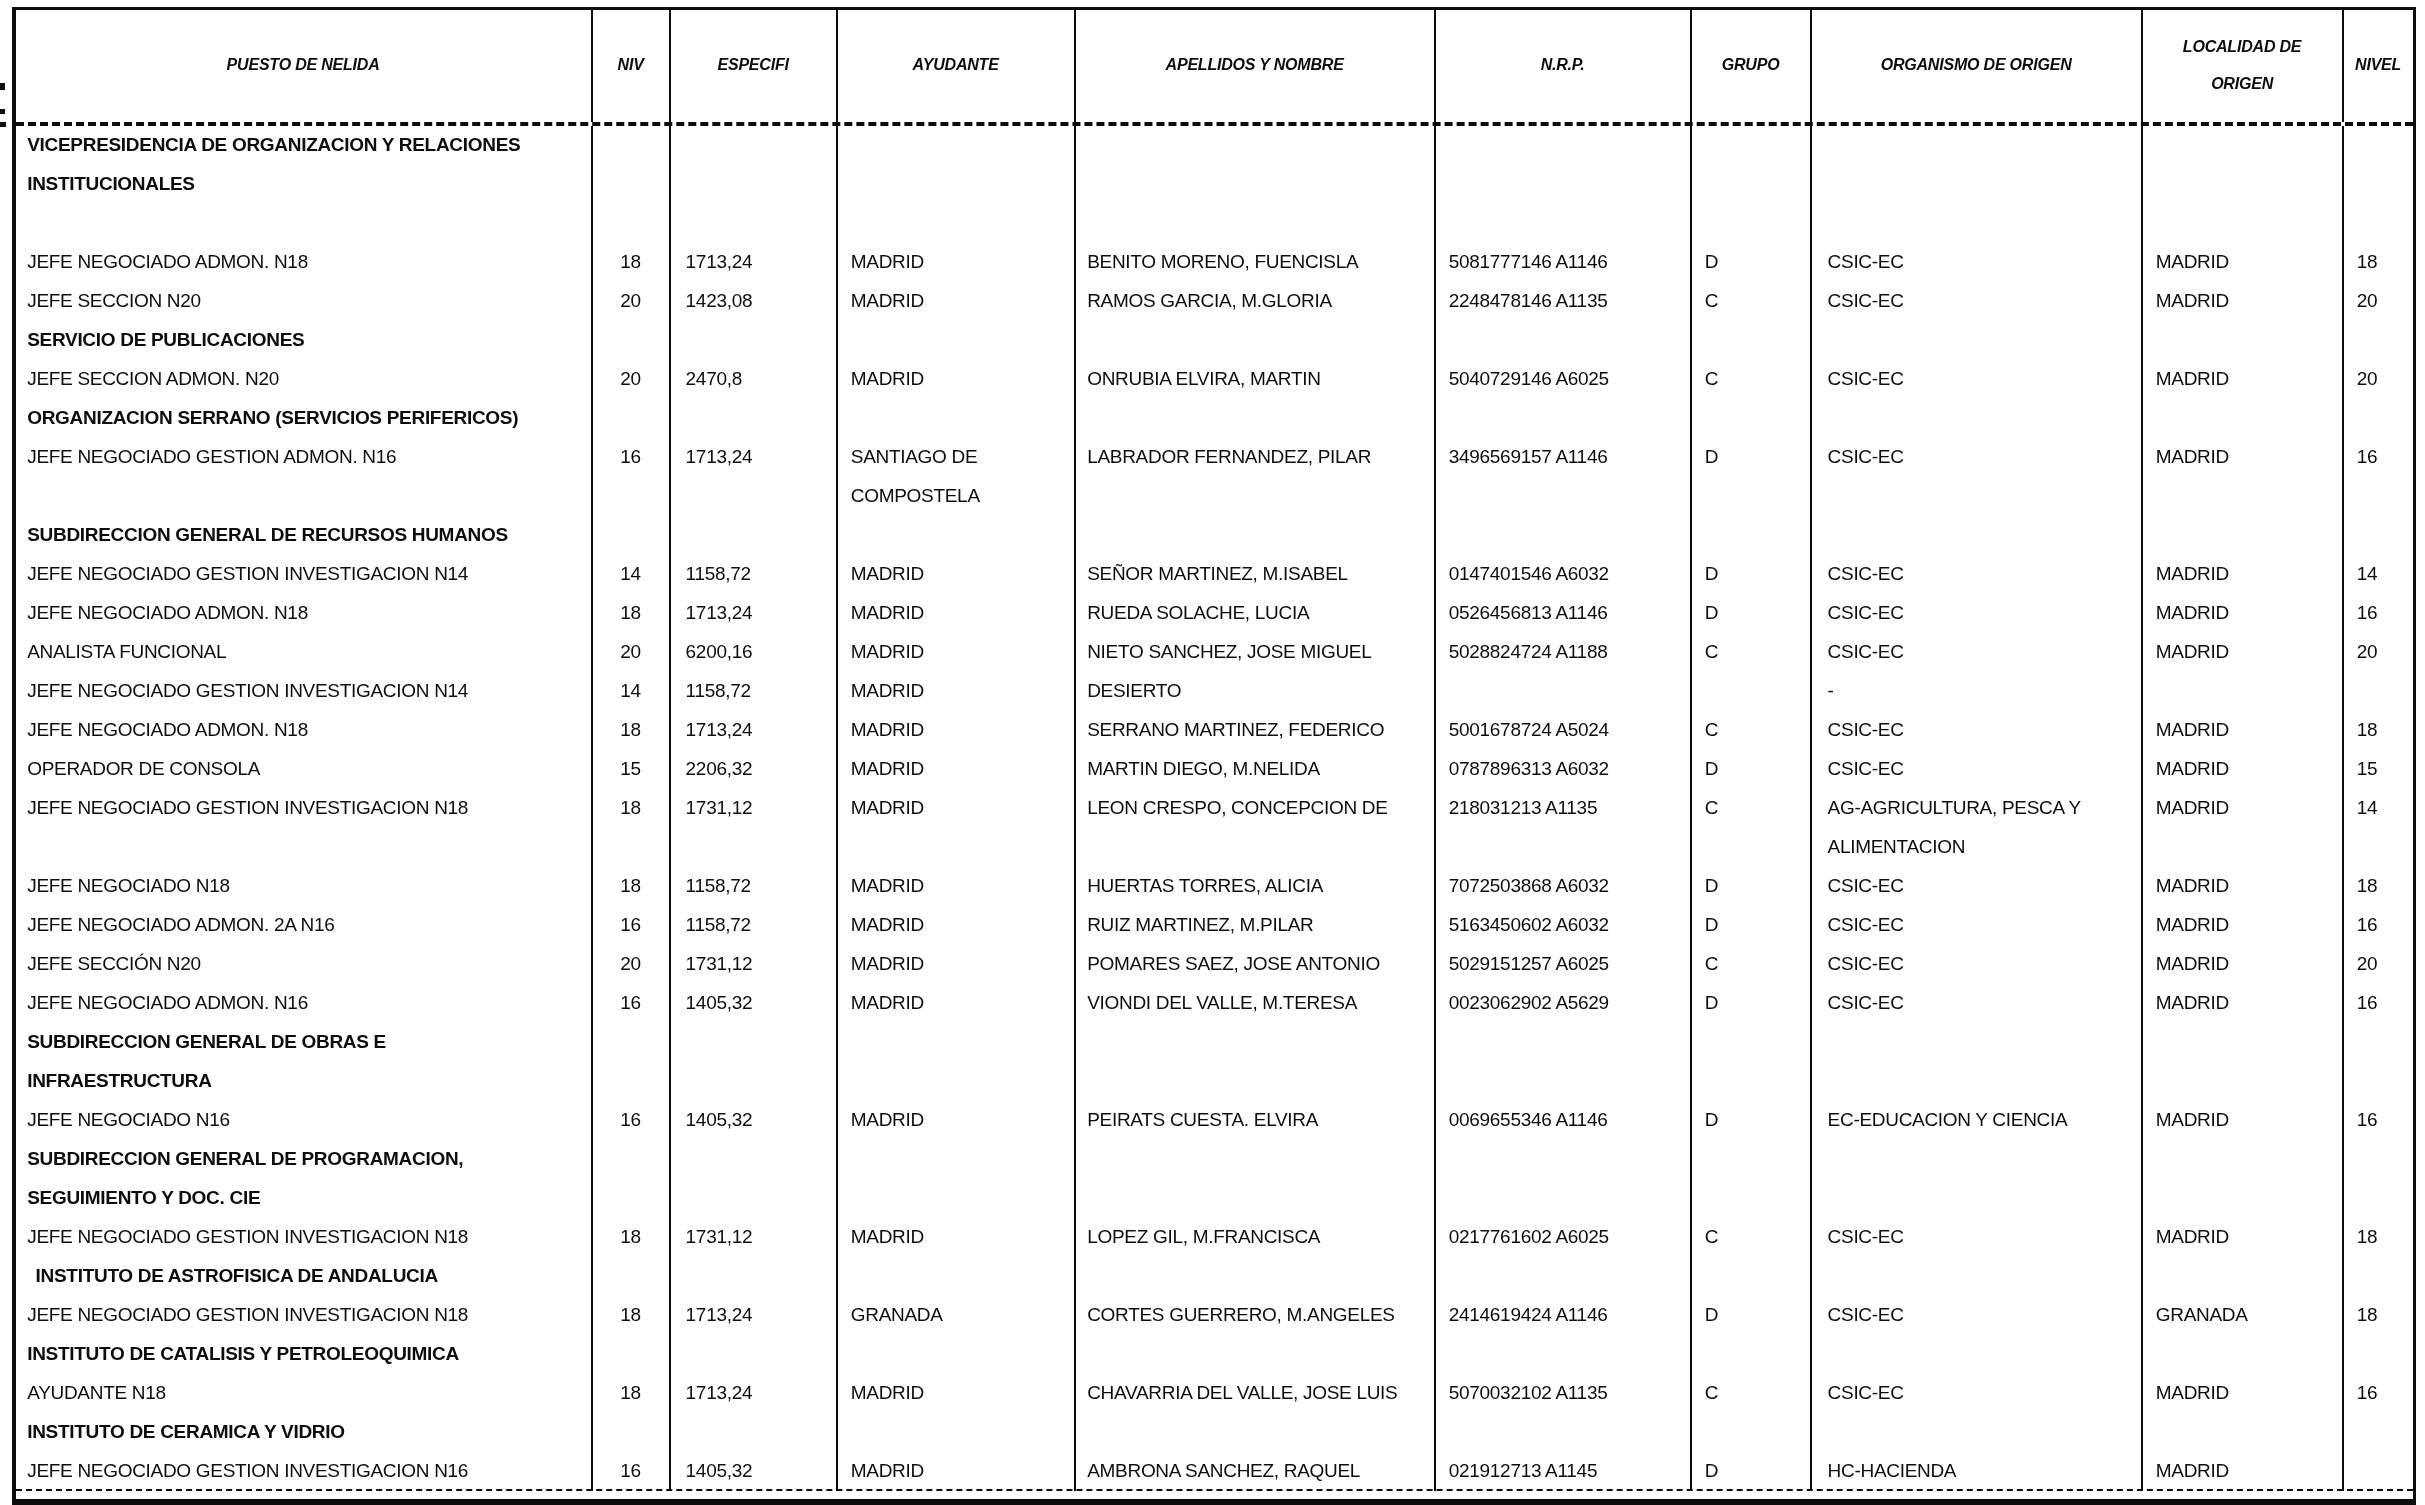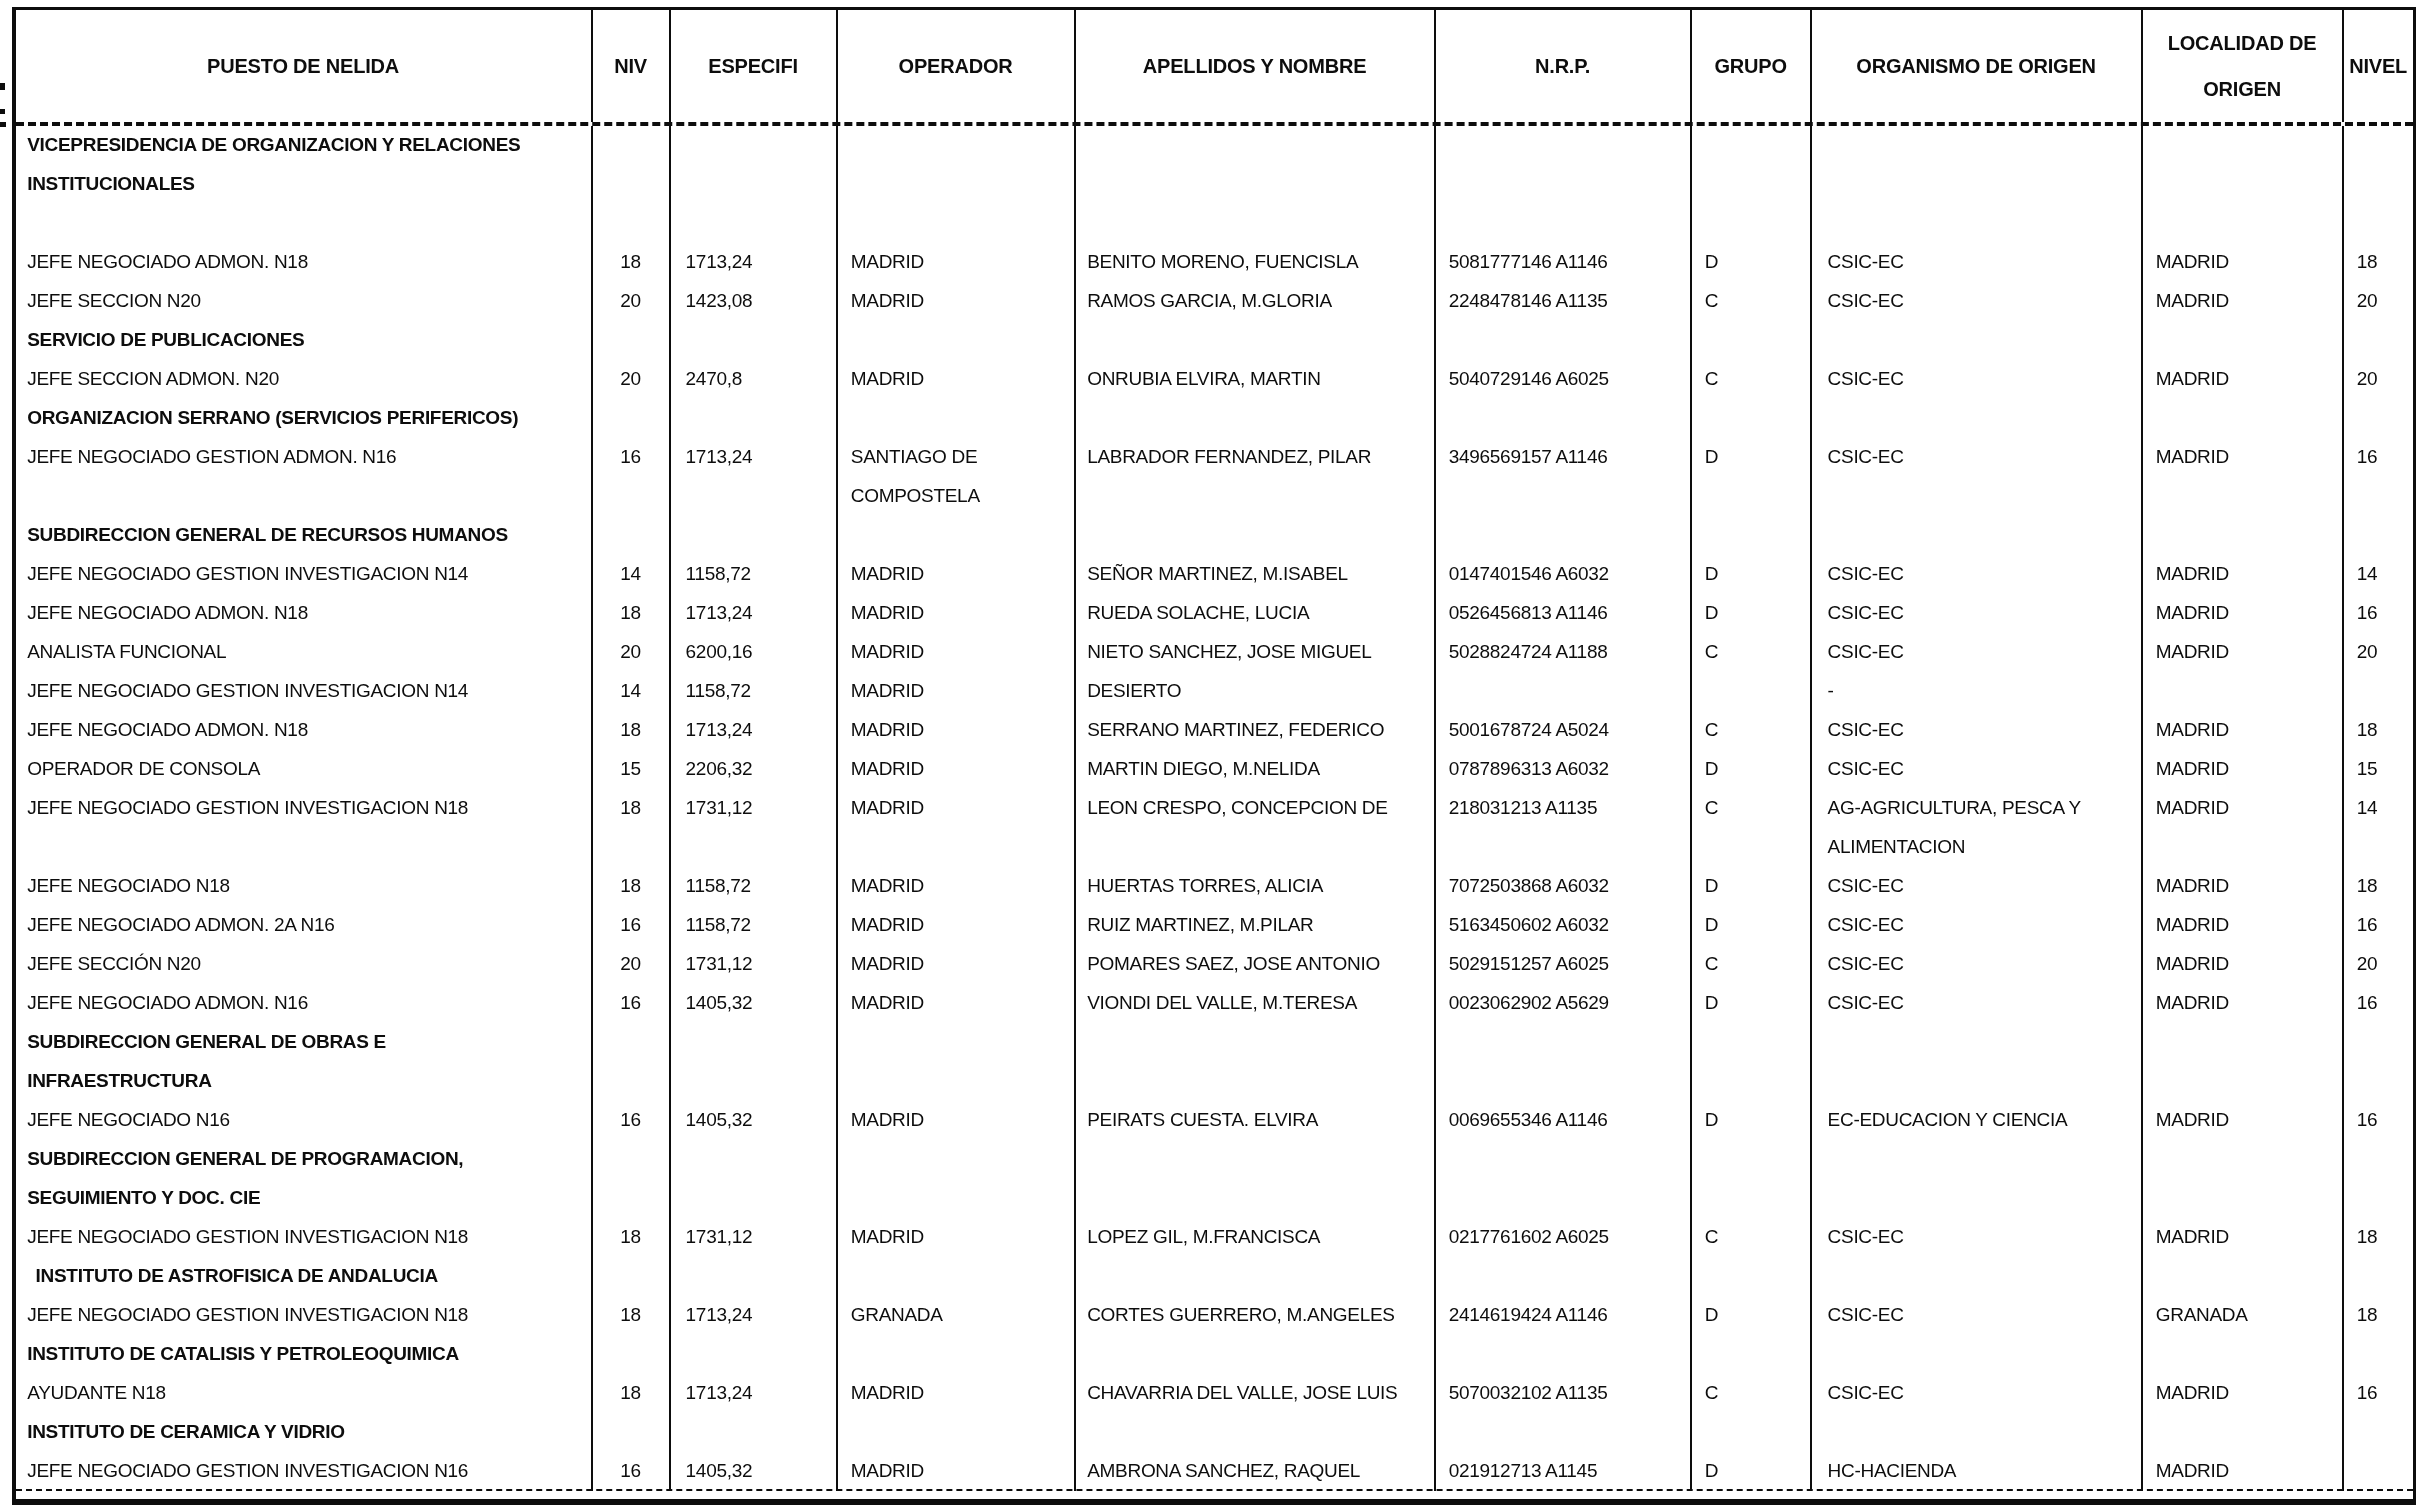--- a/index.html
+++ b/index.html
@@ -30,26 +30,27 @@
     display:grid;
     height:112px;
     border-bottom:4.1px dashed var(--ink);
     box-sizing:content-box;
   }
   .hcell{
     display:flex;align-items:center;justify-content:center;
     text-align:center;
     white-space:pre-line;
     font-weight:700;
-    font-size:20px;
+    font-size:16px;
     letter-spacing:-0.2px;
     line-height:2.3;
     border-right:2.5px solid var(--ink);
     box-sizing:border-box;
     overflow:hidden;
+    font-style:italic;
   }
   .hcell:nth-child(10){border-right:none;}
   .body-grid{
     position:relative;
     display:grid;
     grid-auto-rows:39px;
   }
   .body-grid::after{
     content:"";
     position:absolute;left:0;right:0;bottom:0;
@@ -88,21 +89,21 @@
 <div class="page">
   <div class="scan-mark mark1"></div>
   <div class="scan-mark mark2"></div>
   <div class="scan-mark mark3"></div>
 
   <div class="doc-table">
     <div class="header-row" id="header-row" style="grid-template-columns: 577px 78px 167px 238px 360px 256px 120px 331px 201px 69px;">
         <div class="hcell">PUESTO DE NELIDA</div>
         <div class="hcell">NIV</div>
         <div class="hcell">ESPECIFI</div>
-        <div class="hcell">OPERADOR</div>
+        <div class="hcell">AYUDANTE</div>
         <div class="hcell">APELLIDOS Y NOMBRE</div>
         <div class="hcell">N.R.P.</div>
         <div class="hcell">GRUPO</div>
         <div class="hcell">ORGANISMO DE ORIGEN</div>
         <div class="hcell">LOCALIDAD DE
 ORIGEN</div>
         <div class="hcell">NIVEL</div>
       </div>
     <div class="body-grid" id="body-grid" style="grid-template-columns: 577px 78px 167px 238px 360px 256px 120px 331px 201px 69px;">
         <div class="bcell c0 section-cell" style="font-weight: 700;">VICEPRESIDENCIA DE ORGANIZACION Y RELACIONES</div>

